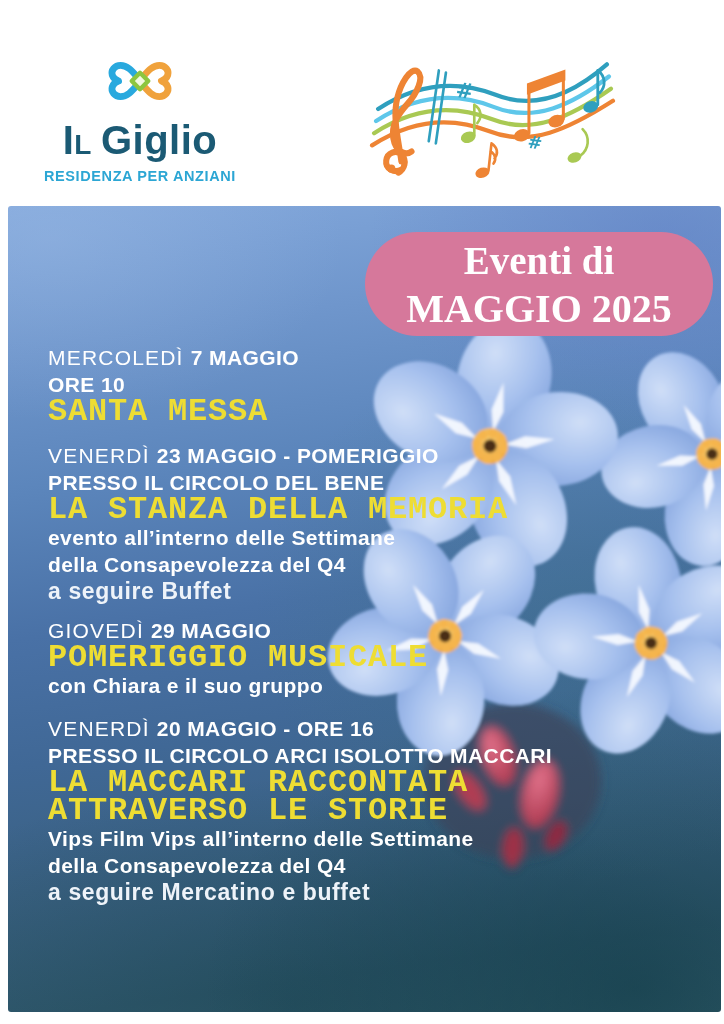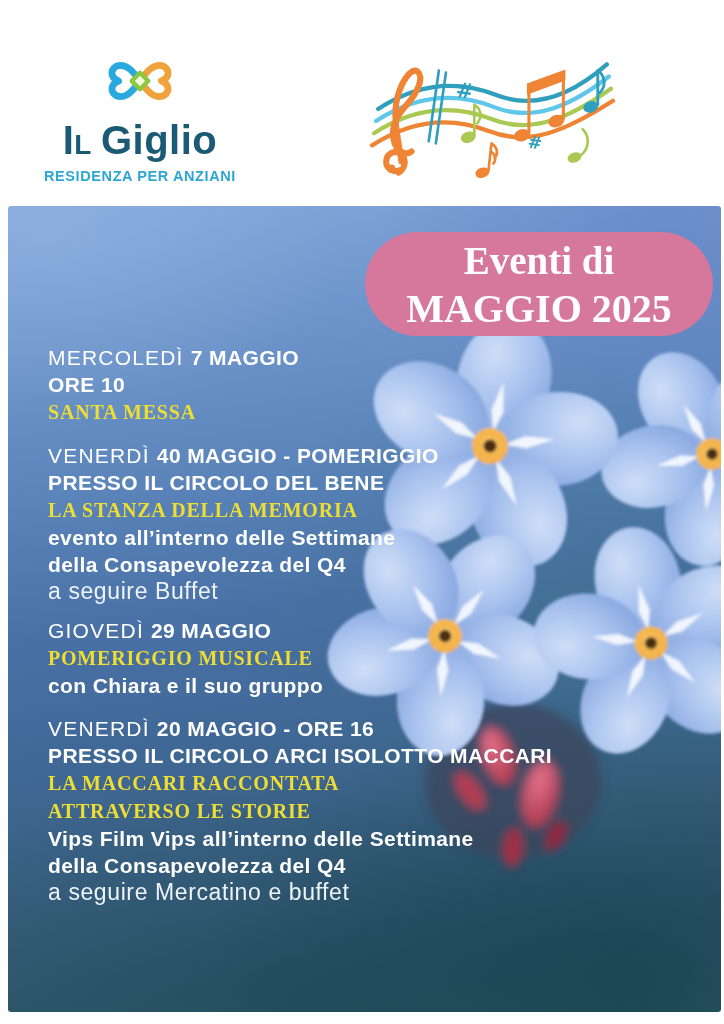--- a/index.html
+++ b/index.html
@@ -38,23 +38,23 @@
   .badge-l1{font-size:39px;line-height:46px;}
   .badge-l2{font-size:40px;line-height:50px;}
   
   .events{position:absolute;left:40px;top:94px;width:640px;z-index:3;margin-top:44px;}
   .event-block{margin-bottom:16px;}
   .event-block:nth-child(2){margin-bottom:12px;}
   .event-block:nth-child(4){margin-bottom:22px;}
   .ev-line{font-size:21px;line-height:27px;white-space:nowrap;}
   .s-light{font-weight:400;color:#ffffff;letter-spacing:1.2px;}
   .s-bold{font-weight:700;color:#ffffff;letter-spacing:0.4px;}
-  .s-yellow{font-family:Liberation Serif, serif;font-weight:700;
-            color:#eedd33;font-size:20px;letter-spacing:0.8px;}
-  .s-lightmix{font-weight:400;color:#eef3f9;font-size:23px;letter-spacing:0.6px;}
+  .s-yellow{font-family:Liberation Mono, monospace;font-weight:700;
+            color:#eedd33;font-size:32px;letter-spacing:0.8px;}
+  .s-lightmix{font-weight:700;color:#eef3f9;font-size:23px;letter-spacing:0.6px;}
 </style>
 </head>
 <body>
 
 <div class="page">
 
   <div class="logo-block">
     <svg class="logo-svg" width="112" height="74" viewBox="0 0 98 76" xmlns="http://www.w3.org/2000/svg">
       <g fill="none" stroke-linecap="round" stroke-linejoin="round">
         <path stroke="#29a9de" stroke-width="7" transform="translate(34,38) rotate(-90) translate(-20,-19)" d="M20,35 C13,28 4,23 4,14 C4,8 9,4 14,5.5 C17,6.5 19,9 20,12 C21,9 23,6.5 26,5.5 C31,4 36,8 36,14 C36,23 27,28 20,35"></path>
@@ -185,21 +185,21 @@
       <div class="badge-l2">MAGGIO 2025</div>
     </div>
 
     <div class="events">
         <div class="event-block">
           <div class="ev-line"><span class="s-light">MERCOLEDÌ </span><span class="s-bold">7 MAGGIO</span></div>
           <div class="ev-line"><span class="s-bold">ORE 10</span></div>
           <div class="ev-line"><span class="s-yellow">SANTA MESSA</span></div>
         </div>
         <div class="event-block">
-          <div class="ev-line"><span class="s-light">VENERDÌ </span><span class="s-bold">40 MAGGIO - POMERIGGIO</span></div>
+          <div class="ev-line"><span class="s-light">VENERDÌ </span><span class="s-bold">23 MAGGIO - POMERIGGIO</span></div>
           <div class="ev-line"><span class="s-bold">PRESSO IL CIRCOLO DEL BENE</span></div>
           <div class="ev-line"><span class="s-yellow">LA STANZA DELLA MEMORIA</span></div>
           <div class="ev-line"><span class="s-bold">evento all’interno delle Settimane</span></div>
           <div class="ev-line"><span class="s-bold">della Consapevolezza del Q4</span></div>
           <div class="ev-line"><span class="s-lightmix">a seguire Buffet</span></div>
         </div>
         <div class="event-block">
           <div class="ev-line"><span class="s-light">GIOVEDÌ </span><span class="s-bold">29 MAGGIO</span></div>
           <div class="ev-line"><span class="s-yellow">POMERIGGIO MUSICALE</span></div>
           <div class="ev-line"><span class="s-bold">con Chiara e il suo gruppo</span></div>

